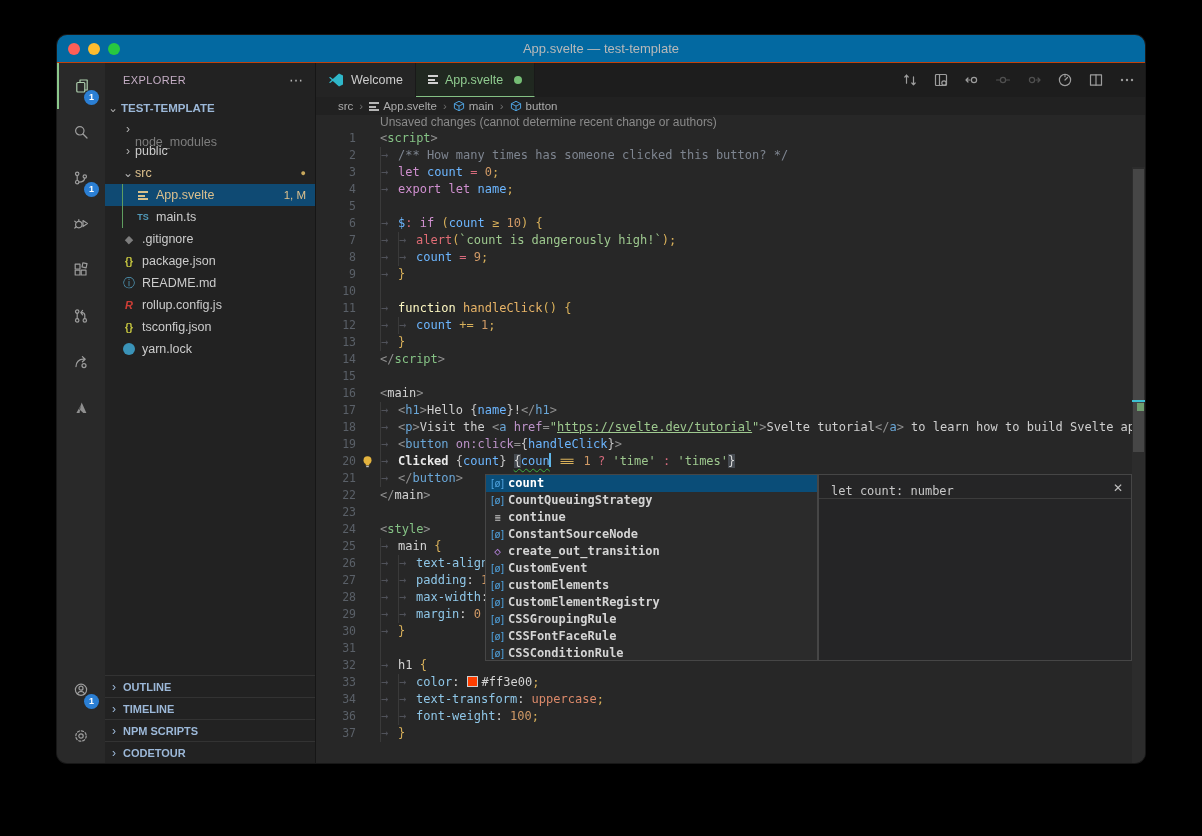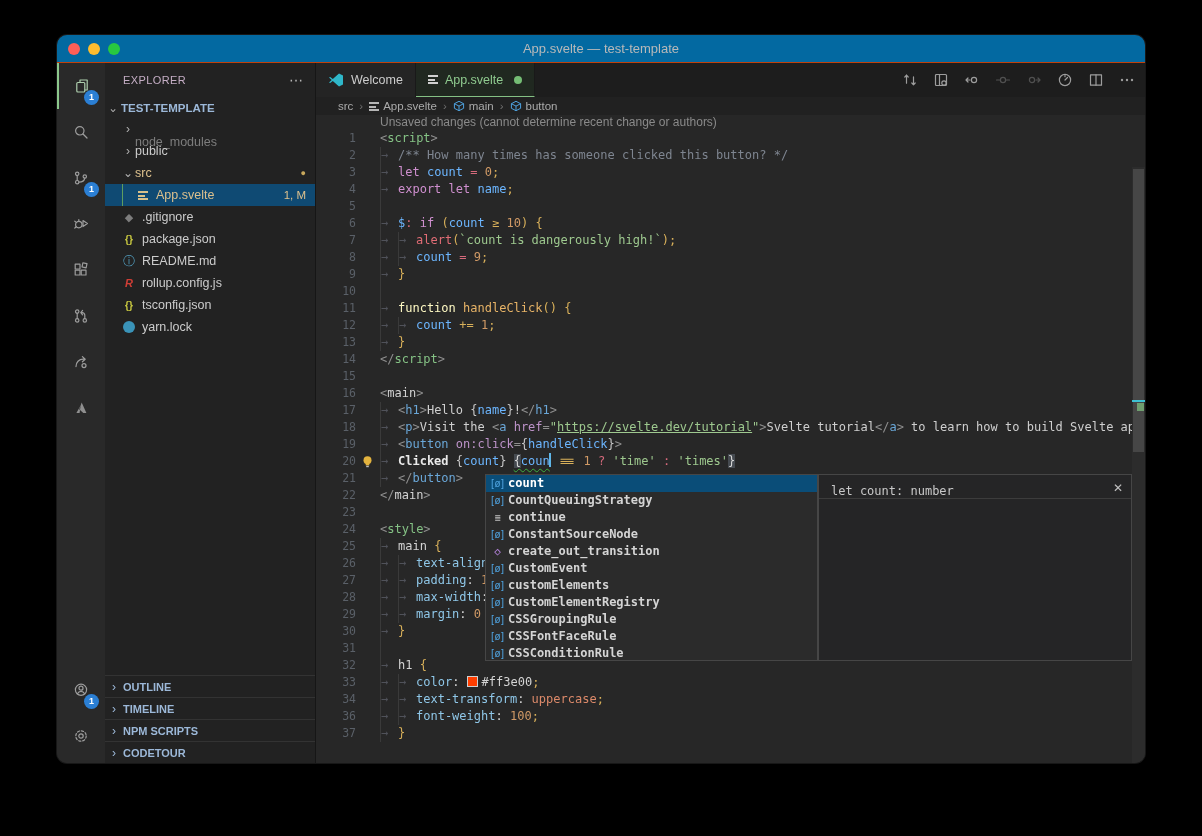--- a/index.html
+++ b/index.html
@@ -233,20 +233,27 @@
               <span class="flabel">src</span>
               <span class="fbadge" style="font-size: 9px; color: rgb(201, 168, 92);">●</span>
             </div>
             <div class="trow sel mod" style="padding-left: 30px;">
               <span class="gitguide"></span>
               <span class="fico">
                 <span class="ico-lines" style="color: rgb(216, 192, 138);"></span>
               </span>
               <span class="flabel">App.svelte</span>
               <span class="fbadge">1, M</span>
+            </div>
+            <div class="trow" style="padding-left: 30px;">
+              <span class="gitguide"></span>
+              <span class="fico">
+                <span style="color: rgb(81, 154, 186); font-size: 9px; font-weight: bold;">TS</span>
+              </span>
+              <span class="flabel">main.ts</span>
             </div>
             <div class="trow" style="padding-left: 16px;">
               <span class="fico">
                 <span style="color: rgb(125, 125, 125); font-size: 11px;">◆</span>
               </span>
               <span class="flabel">.gitignore</span>
             </div>
             <div class="trow" style="padding-left: 16px;">
               <span class="fico">
                 <span style="color: rgb(203, 203, 65); font-weight: bold; font-size: 10px;">{}</span>

